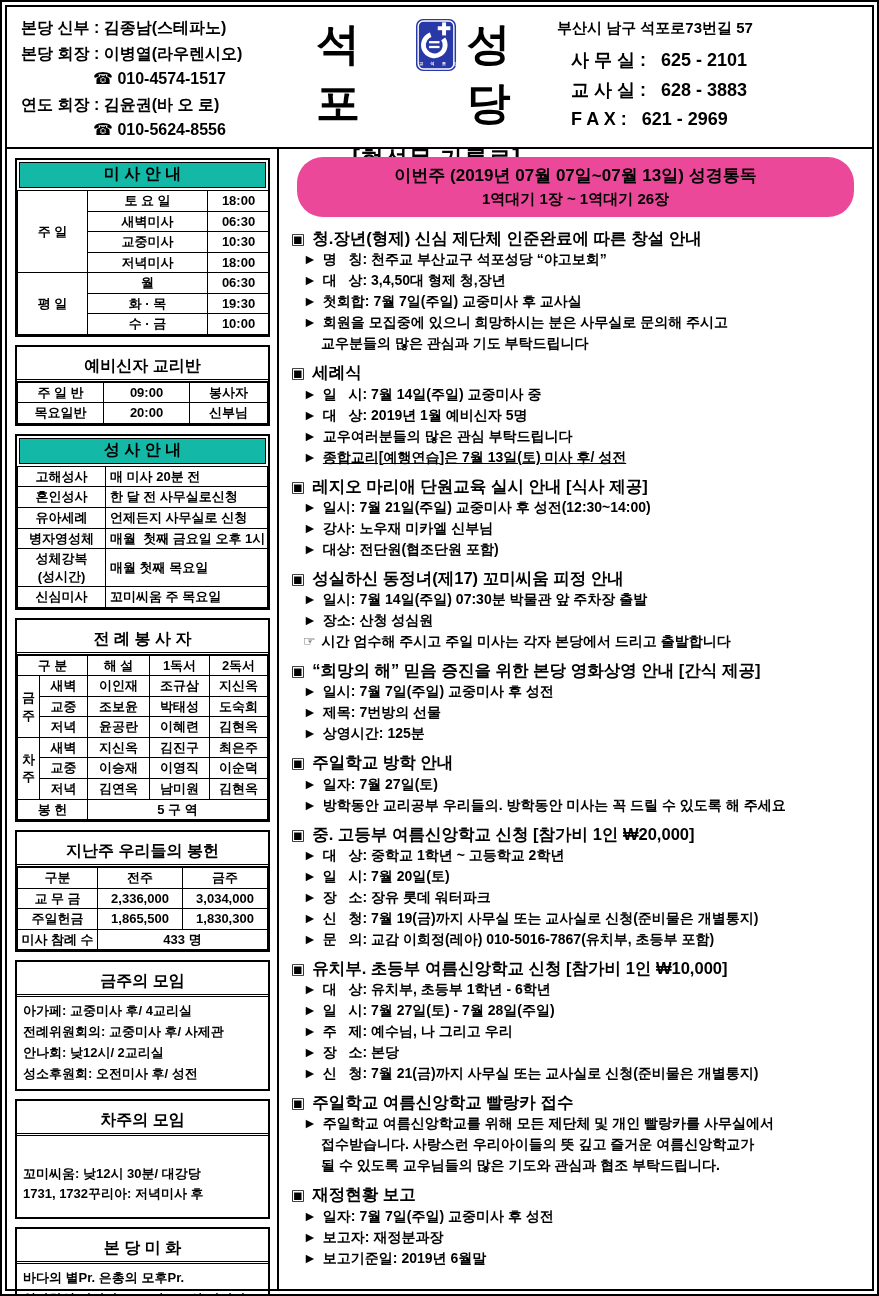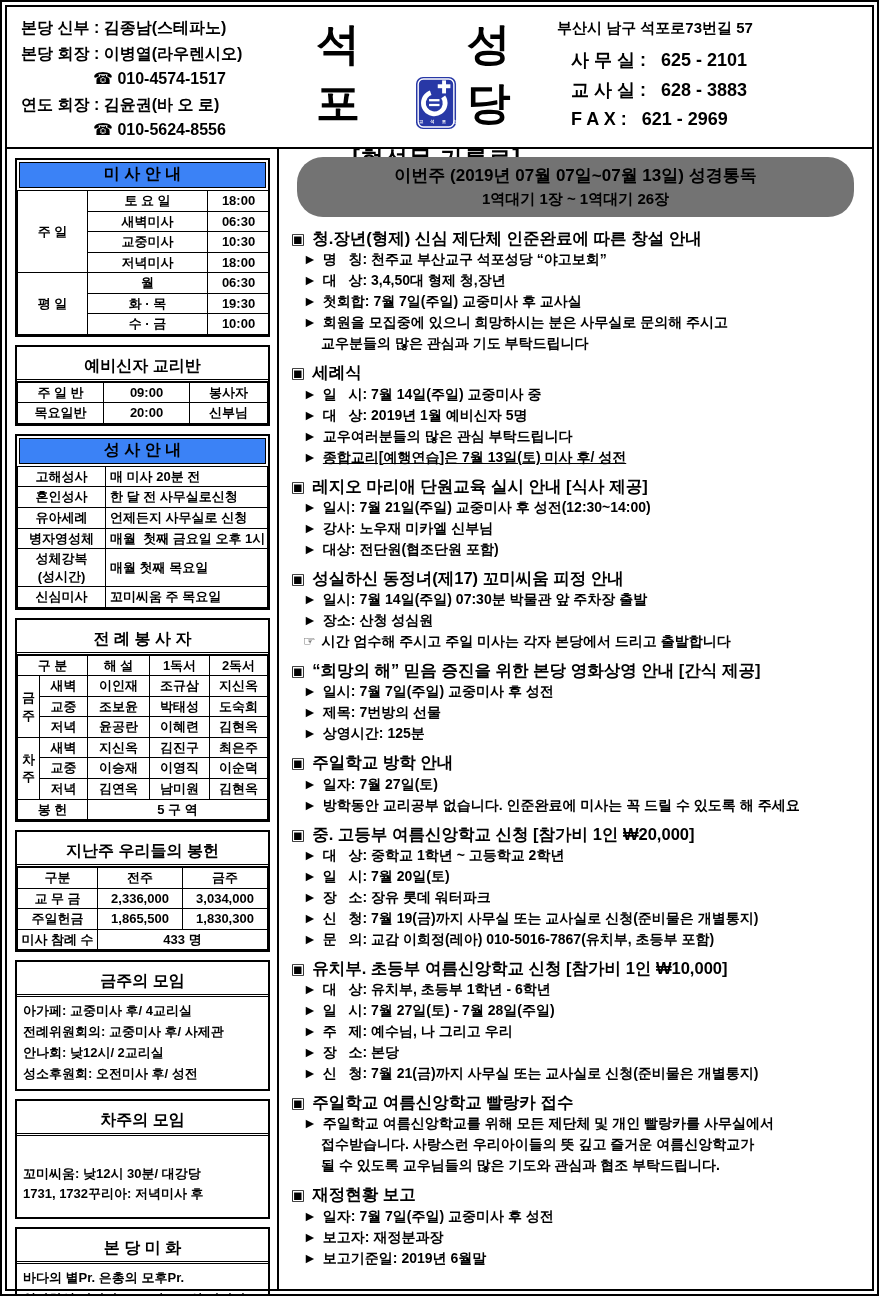--- a/index.html
+++ b/index.html
@@ -6,46 +6,46 @@
   *{box-sizing:border-box;}
   body{font-family:"Liberation Sans","DejaVu Sans",sans-serif;color:#000;}
   .page{width:879px;height:1296px;border:2px solid #000;padding:3px;overflow:hidden;background:#fff;}
   .page-inner{border:2px solid #000;width:100%;height:100%;display:flex;flex-direction:column;}
 
   
   .hdr{display:grid;grid-template-columns:295px 1fr 305px;border-bottom:2px solid #000;padding:8px 10px 6px 14px;height:142px;}
   .hdr-left{font-size:16px;font-weight:700;line-height:1.6;white-space:pre;}
   .hdr-left .ind{padding-left:72px;}
   .hdr-center{display:flex;flex-direction:column;align-items:center;justify-content:center;}
-  .hdr-title{display:flex;align-items:flex-end;gap:10px;font-size:44px;font-weight:900;letter-spacing:8px;}
+  .hdr-title{display:flex;align-items:flex-start;gap:10px;font-size:44px;font-weight:900;letter-spacing:8px;}
   .hdr-sub{font-size:23px;font-weight:800;margin-top:10px;letter-spacing:1px;}
   .hdr-right{font-weight:700;padding-top:4px;}
   .hdr-addr{font-size:15px;margin-bottom:8px;white-space:pre;}
   .hdr-contact{font-size:18px;line-height:1.65;white-space:pre;text-align:left;padding-left:14px;}
 
   
   .main{flex:1;display:flex;min-height:0;}
   .left-col{width:272px;border-right:2px solid #000;padding:9px 7px 4px 8px;}
   .right-col{flex:1;padding:6px 12px 4px 12px;min-width:0;}
 
   
   .lbox{border:2px solid #000;margin-bottom:8px;}
   .lbox-title{font-weight:800;text-align:center;font-size:16px;padding:1px 0 2px;border-bottom:3px double #000;white-space:pre;margin-top:8px;}
-  .lbox-title.gray{background:#3b82f6;border:1px solid #000;margin:2px;}
+  .lbox-title.gray{background:#14b8a6;border:1px solid #000;margin:2px;}
   .lbox table{width:100%;border-collapse:collapse;table-layout:fixed;}
   .lbox td,.lbox th{border:1px solid #000;font-size:13px;text-align:center;padding:1px 2px;font-weight:600;line-height:1.35;}
   .lbox .grp{white-space:pre-line;font-weight:700;}
   .lbox .lval{text-align:left;padding-left:4px;white-space:pre;}
   .lbox .hd{font-weight:700;}
   .lbox-lines{padding:4px 6px;font-size:13px;font-weight:600;line-height:1.6;}
   .lbox-lines.padtop{padding-top:28px;padding-bottom:12px;}
   .lbox-lines div{white-space:pre;}
 
   
-  .banner{background:#737373;border-radius:26px;text-align:center;padding:7px 4px 8px;margin:2px 6px 10px 6px;}
+  .banner{background:#ec4899;border-radius:26px;text-align:center;padding:7px 4px 8px;margin:2px 6px 10px 6px;}
   .banner-l1{font-size:17px;font-weight:800;}
   .banner-l2{font-size:15px;font-weight:800;margin-top:3px;}
 
   
   .section{margin-bottom:7px;}
   .sec-title{font-weight:800;font-size:16.5px;line-height:1.35;display:flex;gap:7px;align-items:baseline;}
   .sec-title .blt{font-size:15px;}
   .item{font-size:14px;font-weight:600;line-height:1.5;padding-left:30px;text-indent:-18px;white-space:pre-wrap;}
   .item .pfx{margin-right:6px;}
   .item.u .txt{text-decoration:underline;font-weight:800;}
@@ -369,21 +369,21 @@
               <div class="item"><span class="pfx">►</span><span class="txt">일시: 7월 7일(주일) 교중미사 후 성전</span></div>
               <div class="item"><span class="pfx">►</span><span class="txt">제목: 7번방의 선물</span></div>
               <div class="item"><span class="pfx">►</span><span class="txt">상영시간: 125분</span></div>
             </div>
             <div class="section">
               <div class="sec-title">
                 <span class="blt">▣</span>
                 <span>주일학교 방학 안내</span>
               </div>
               <div class="item"><span class="pfx">►</span><span class="txt">일자: 7월 27일(토)</span></div>
-              <div class="item"><span class="pfx">►</span><span class="txt">방학동안 교리공부 없습니다. 인준완료에 미사는 꼭 드릴 수 있도록 해 주세요</span></div>
+              <div class="item"><span class="pfx">►</span><span class="txt">방학동안 교리공부 우리들의. 방학동안 미사는 꼭 드릴 수 있도록 해 주세요</span></div>
             </div>
             <div class="section">
               <div class="sec-title">
                 <span class="blt">▣</span>
                 <span>중. 고등부 여름신앙학교 신청 [참가비 1인 ₩20,000]</span>
               </div>
               <div class="item"><span class="pfx">►</span><span class="txt">대   상: 중학교 1학년 ~ 고등학교 2학년</span></div>
               <div class="item"><span class="pfx">►</span><span class="txt">일   시: 7월 20일(토)</span></div>
               <div class="item"><span class="pfx">►</span><span class="txt">장   소: 장유 롯데 워터파크</span></div>
               <div class="item"><span class="pfx">►</span><span class="txt">신   청: 7월 19(금)까지 사무실 또는 교사실로 신청(준비물은 개별통지)</span></div>

